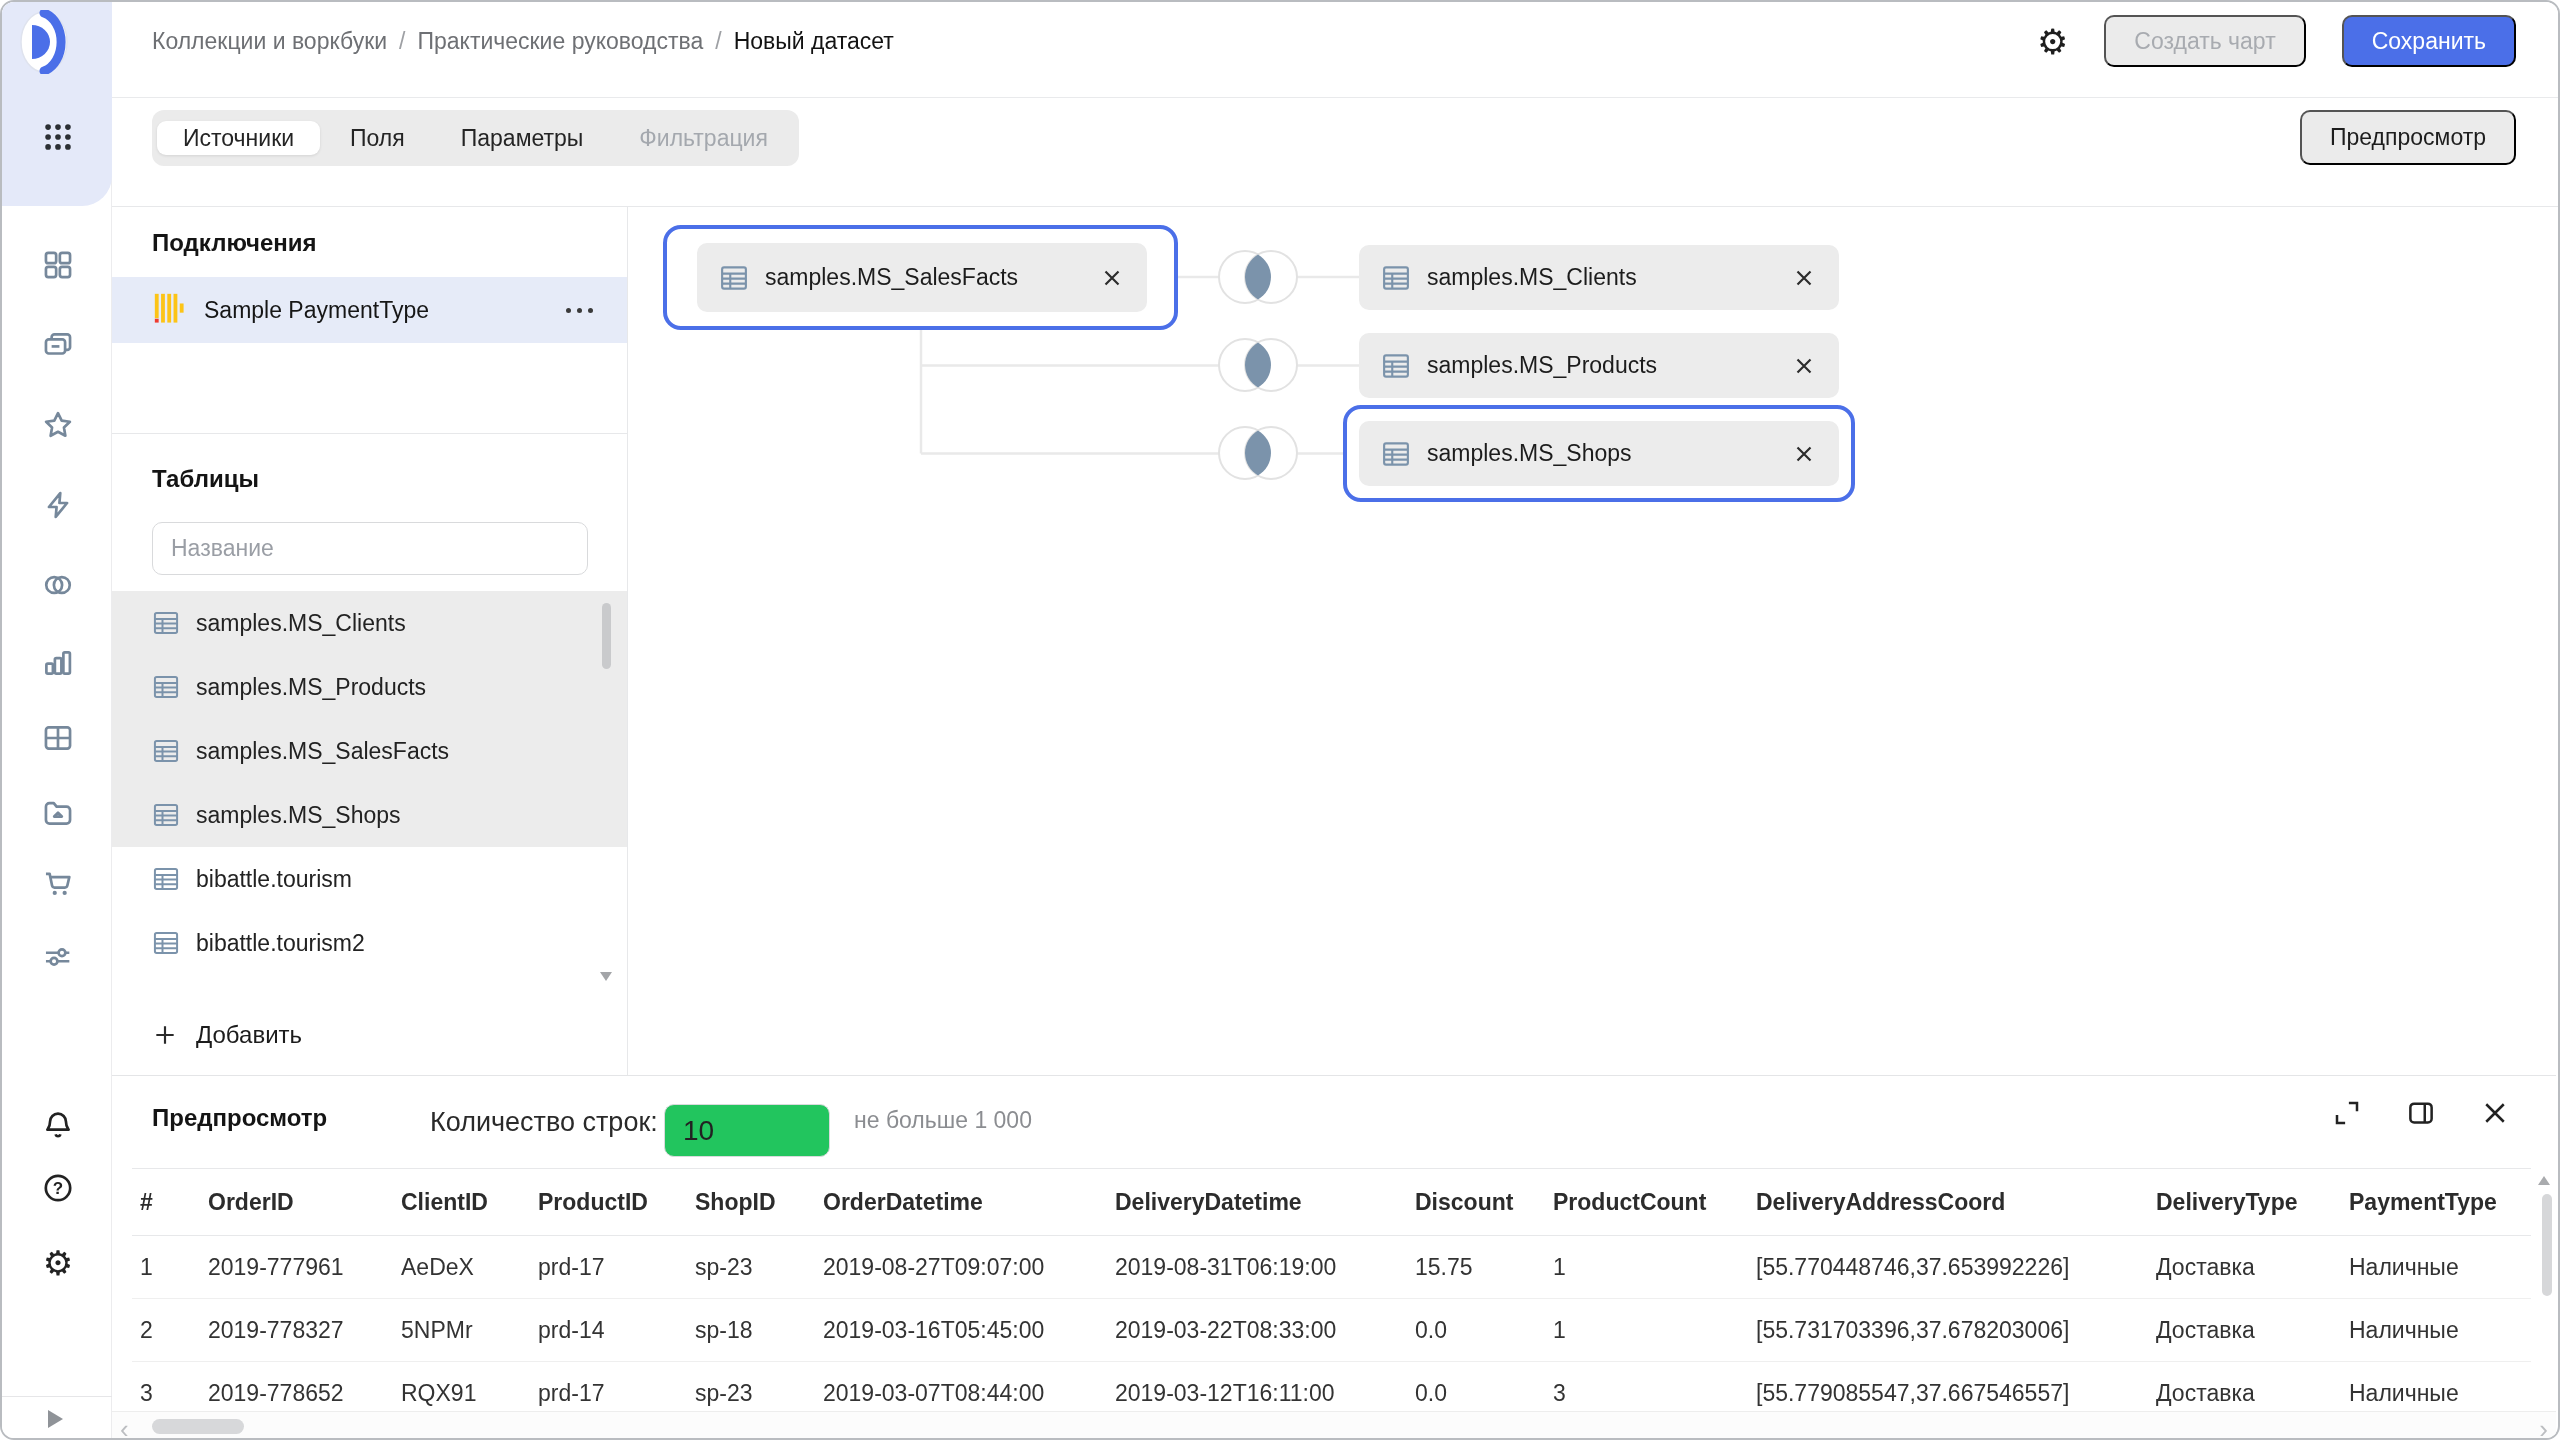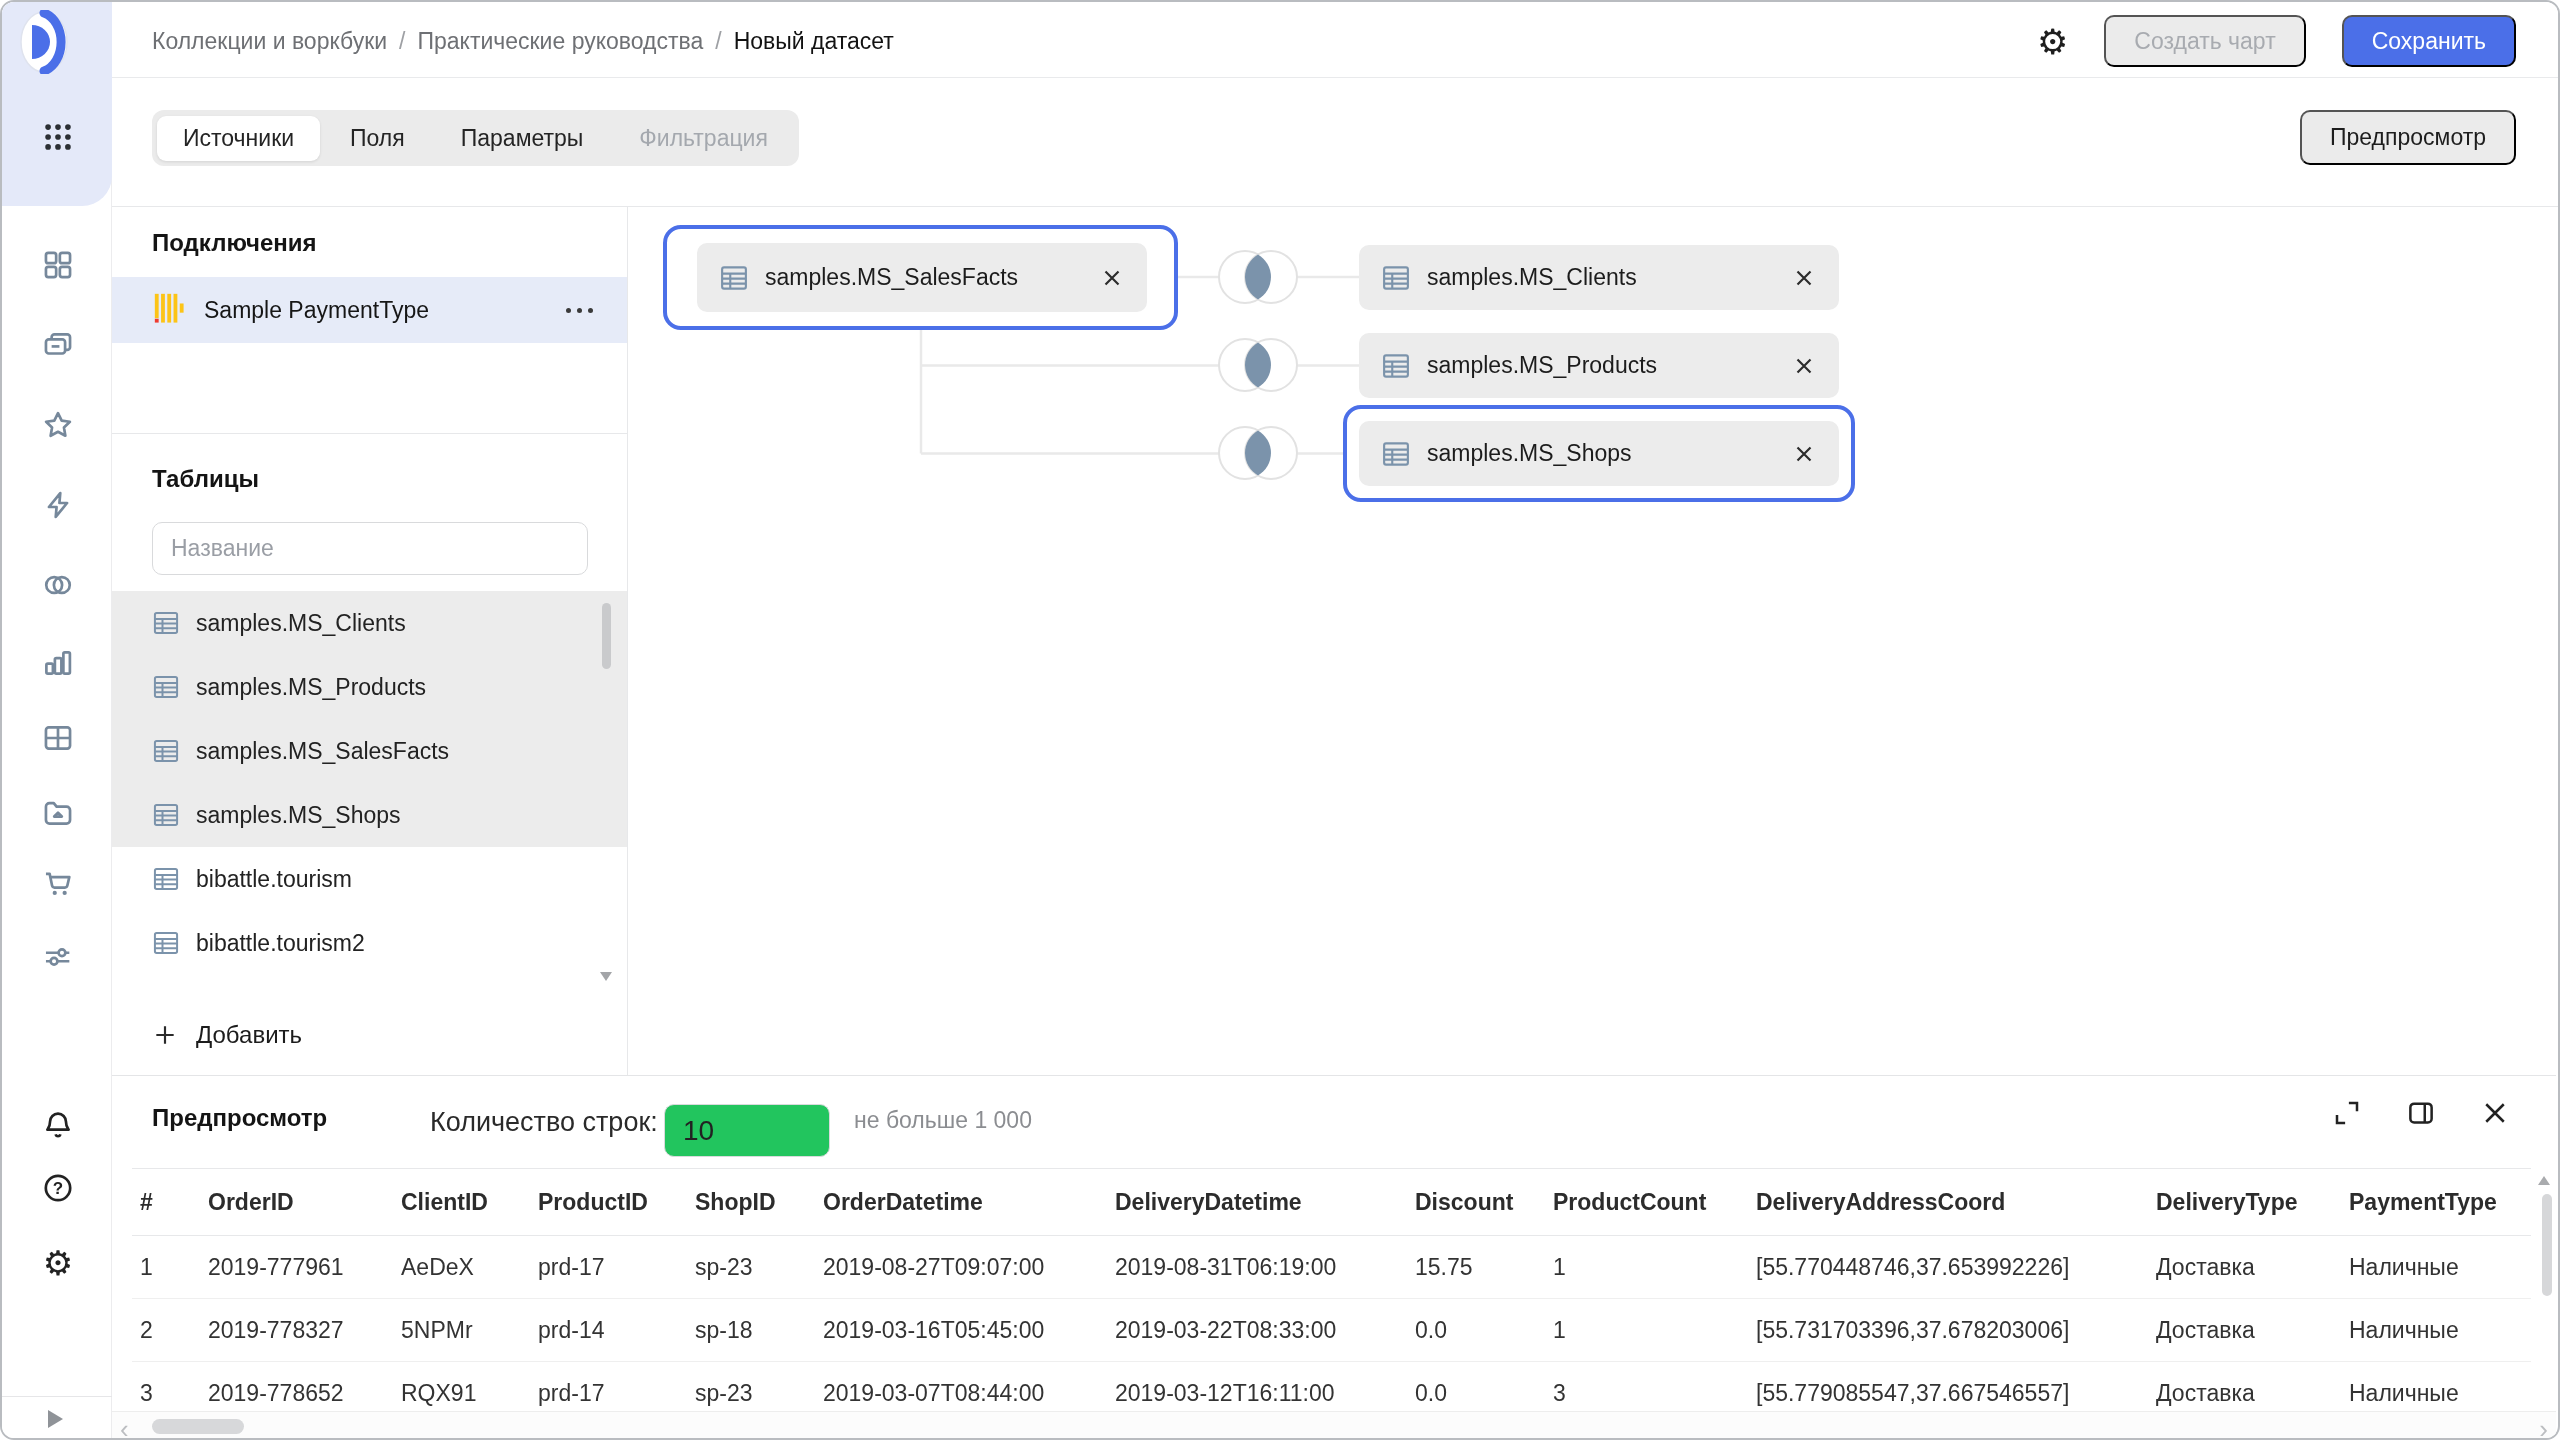--- a/index.html
+++ b/index.html
@@ -10,36 +10,36 @@
   .sidebar { position:absolute; left:0; top:0; width:110px; bottom:0; background:#fff; border-right:1px solid #ececee; z-index:30; }
   .sidebar-top { position:absolute; left:0; top:0; width:110px; height:204px; background:#e4e9f9; border-bottom-right-radius:30px; }
   .logo { position:absolute; left:17px; top:8px; }
   .side-ico { position:absolute; left:39px; width:34px; height:34px; }
   .side-ico svg { width:34px; height:34px; display:block; }
   .gear-glyph { font-size:34px; color:#222; line-height:34px; text-align:center; }
   .sidebar-foot { position:absolute; left:0; bottom:0; width:110px; height:42px; border-top:1px solid #e6e6e8; }
   .play-tri { position:absolute; left:46px; top:13px; width:0; height:0; border-left:15px solid #8f9398; border-top:9px solid transparent; border-bottom:9px solid transparent; }
 
   
-  .topbar { position:absolute; left:110px; top:0; right:0; height:76px; background:#fff; border-bottom:1px solid #e9eaec; z-index:20; }
+  .topbar { position:absolute; left:110px; top:0; right:0; height:96px; background:#fff; border-bottom:1px solid #e9eaec; z-index:20; }
   .breadcrumb { position:absolute; left:40px; top:0; height:78px; display:flex; align-items:center; gap:12px; font-size:23px; }
   .crumb { color:#6e7074; }
   .crumb-sep { color:#9ea0a4; }
   .crumb-last { color:#121212; }
   .topbar-actions { position:absolute; right:42px; top:0; height:78px; display:flex; align-items:center; gap:36px; }
   .btn { height:52px; border-radius:10px; display:flex; align-items:center; justify-content:center; font-size:23px; padding:0 28px; cursor:default; }
   .btn-disabled { background:#ebebeb; color:#a8abb0; }
   .btn-primary { background:#4b6fe8; color:#fff; }
   .btn-gray { background:#ebebeb; color:#1d1d1d; }
   .top-gear { font-size:35px; color:#1e1e1e; line-height:35px; }
 
   
   .tabsbar { position:absolute; left:110px; top:78px; right:0; height:126px; background:#fff; z-index:10; }
   .tabgroup { position:absolute; left:40px; top:30px; height:56px; background:#ebebeb; border-radius:12px; display:flex; align-items:center; padding:0 5px; gap:4px; }
-  .tab { height:45px; padding:0 26px; display:flex; align-items:center; font-size:23px; color:#242424; border-radius:9px; }
+  .tab { height:34px; padding:0 26px; display:flex; align-items:center; font-size:23px; color:#242424; border-radius:9px; }
   .tab.active { background:#fff; box-shadow:0 1px 3px rgba(0,0,0,.10); }
   .tab.disabled { color:#a4a8ae; }
   .preview-btn { position:absolute; right:42px; top:30px; height:55px; }
   .content-top-divider { position:absolute; left:110px; top:204px; right:0; border-top:1px solid #e7e8ea; z-index:5; }
 
   
   .left-panel { position:absolute; left:110px; top:205px; width:516px; height:868px; background:#fff; border-right:1px solid #e7e8ea; z-index:6; }
   .panel-h { position:absolute; left:40px; font-size:24px; font-weight:bold; color:#141414; }
   .conn-row { position:absolute; left:0; top:70px; width:515px; height:66px; background:#e6ebf8; display:flex; align-items:center; padding:0 34px 0 40px; gap:18px; }
   .conn-name { font-size:23px; color:#161616; flex:1; }

